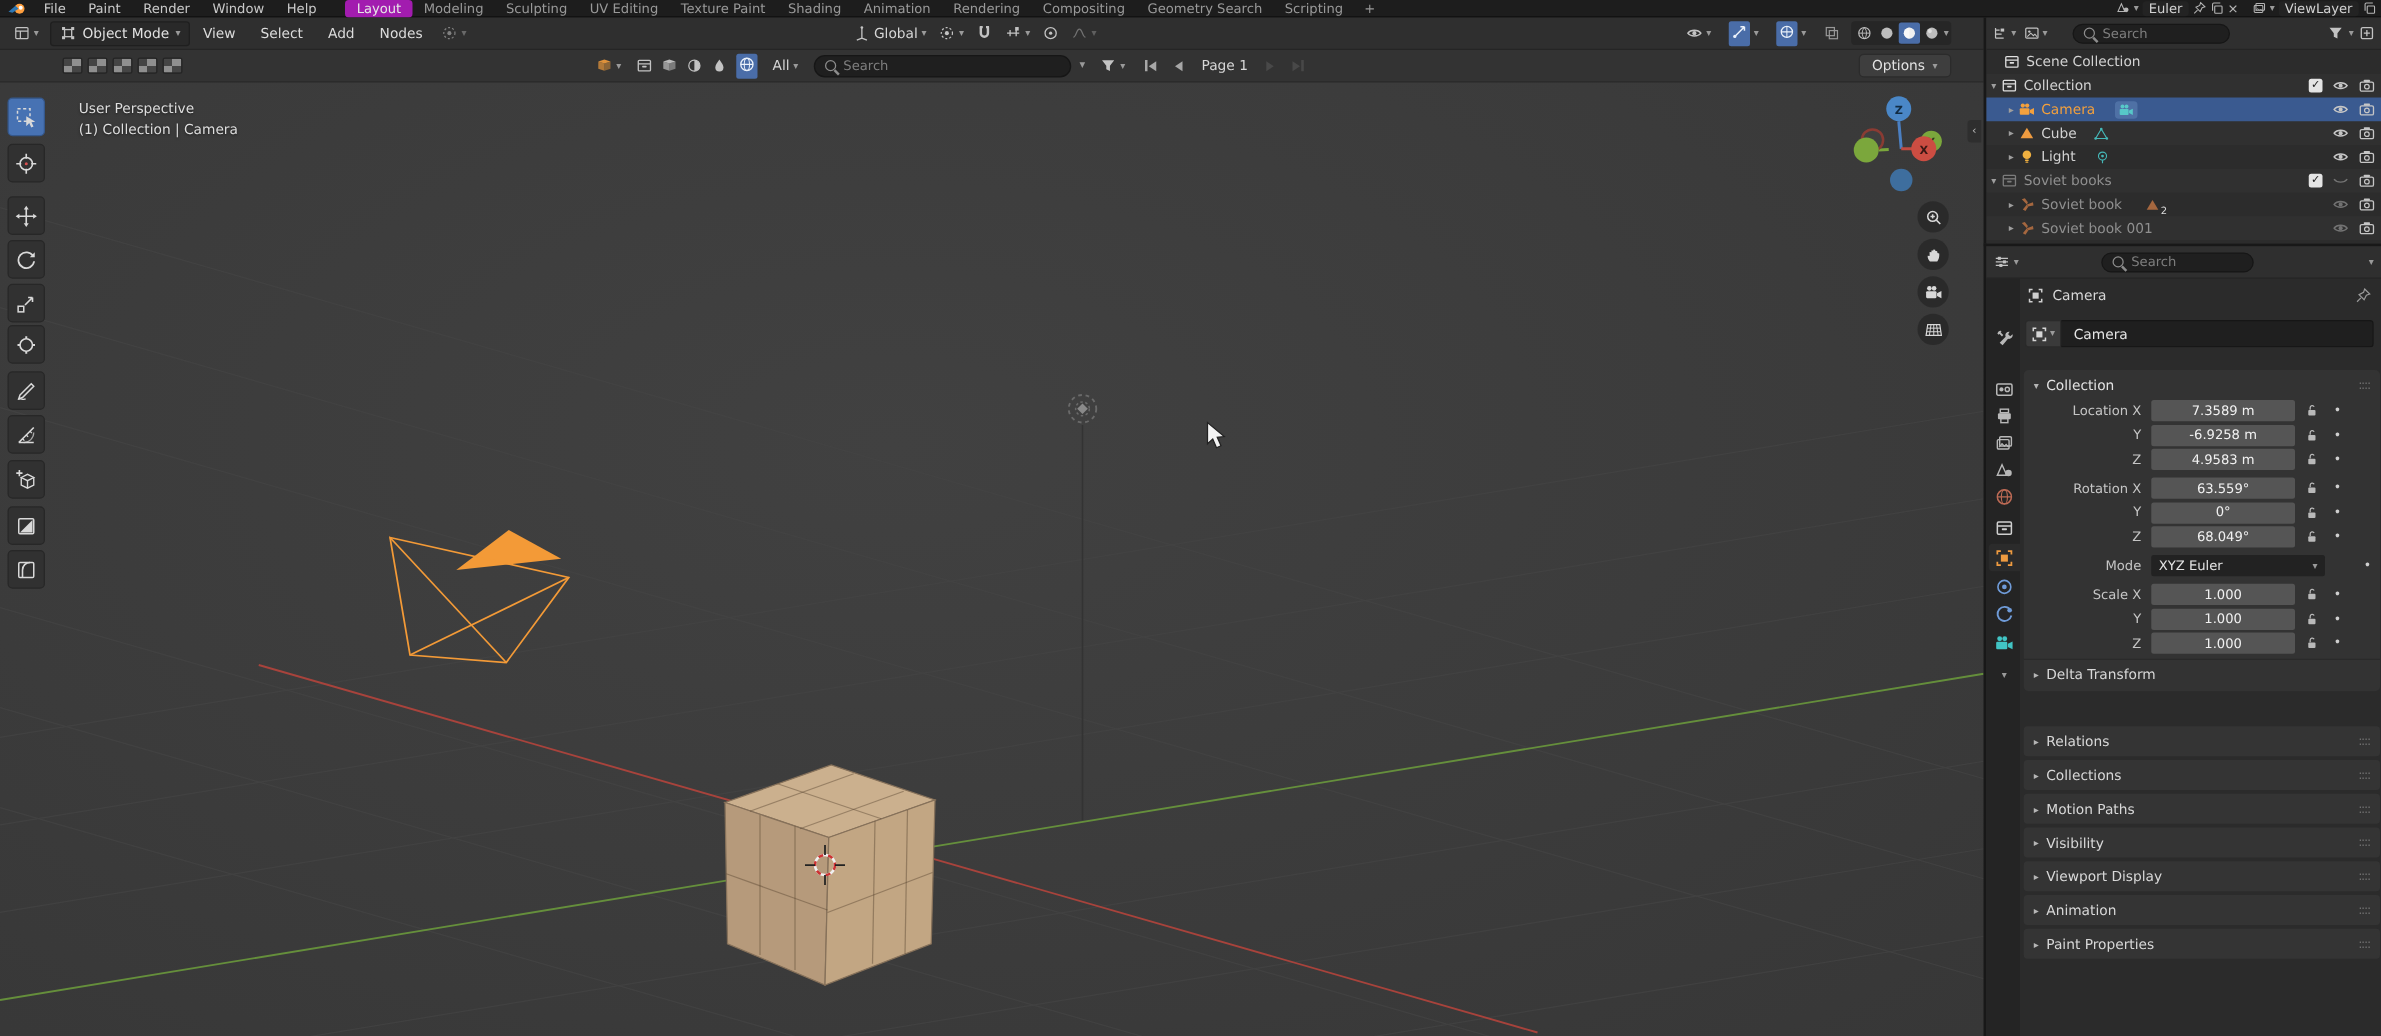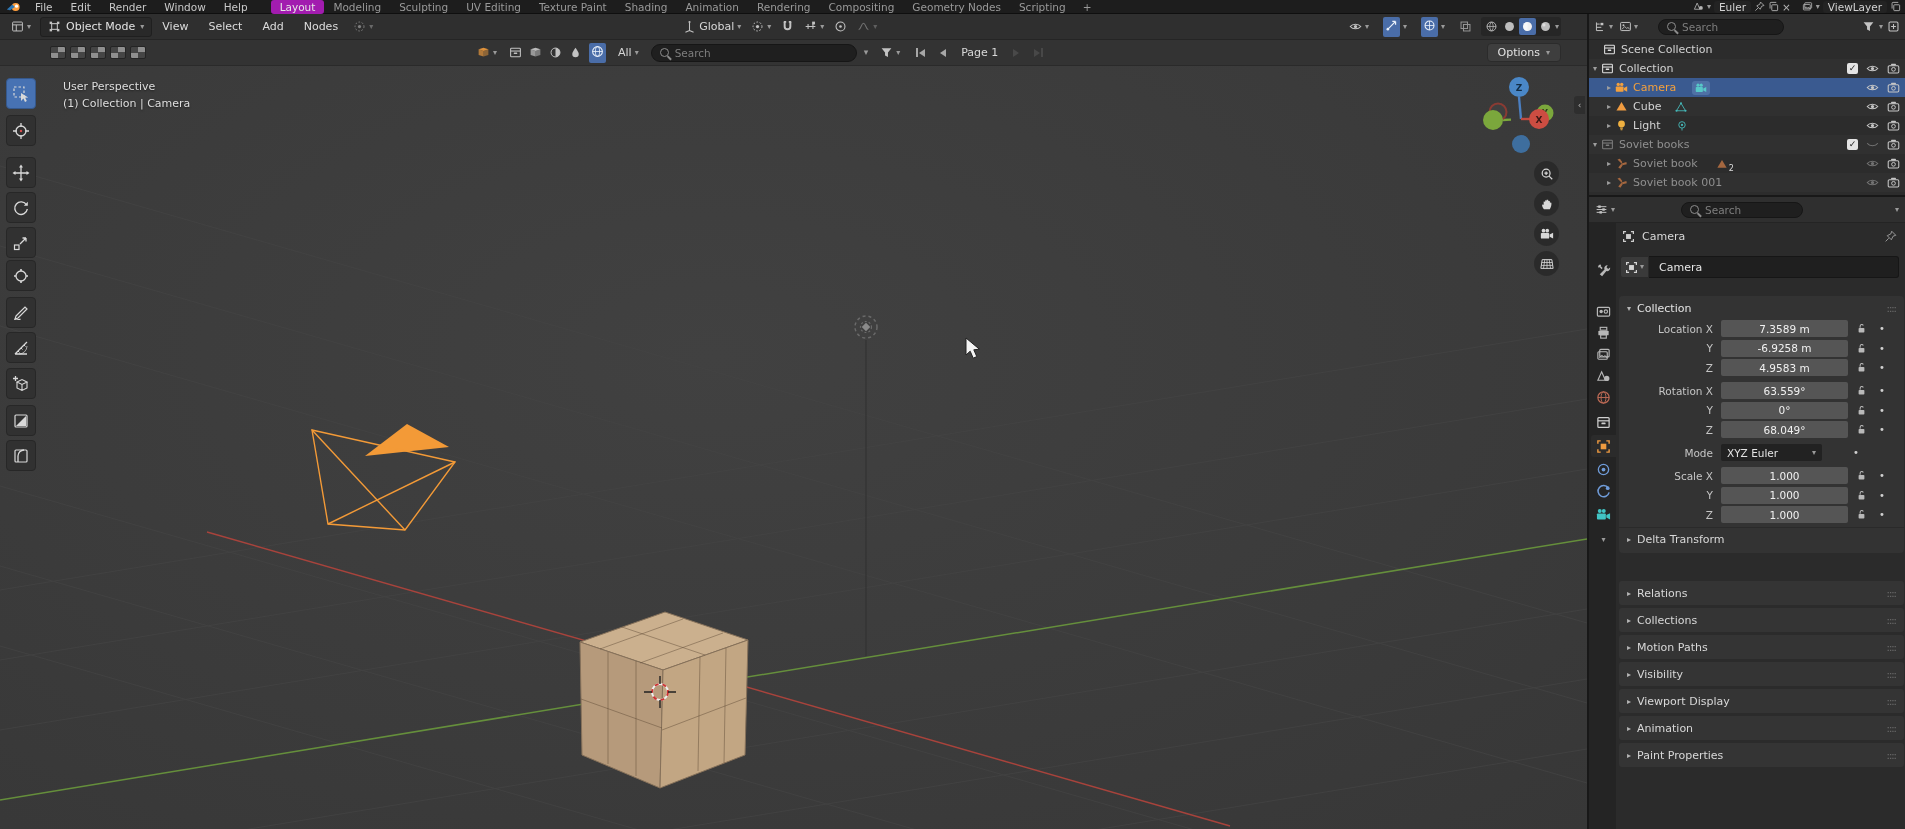--- a/index.html
+++ b/index.html
@@ -116,23 +116,23 @@
   .pname .ob { background:#3a3a3a; border:1px solid #2a2a2a; border-radius:3px 0 0 3px; display:flex;
     align-items:center; gap:2px; padding:0 4px; }
   .pname .fld { flex:1; background:#1f1f1f; border:1px solid #161616; border-left:none; border-radius:0 3px 3px 0;
     display:flex; align-items:center; padding:0 10px; color:#e6e6e6; }
   .tpanel { position:absolute; left:30px; top:99px; width:285px; background:#333333; border-radius:4px;
     padding-bottom:2px; }
   .tp-hdr { height:24px; display:flex; align-items:center; gap:6px; padding:0 8px; color:#e3e3e3; }
   .trw { display:flex; align-items:center; height:17px; margin-bottom:2.5px; }
   .trw.gap { margin-top:6px; }
   .tlabel { width:102px; text-align:right; padding-right:8px; color:#c5c5c5; font-size:10.5px; }
-  .tfield { width:127px; height:17px; background:#555555; border-radius:2px; color:#f1f1f1;
+  .tfield { width:115px; height:17px; background:#555555; border-radius:2px; color:#f1f1f1;
     display:flex; align-items:center; justify-content:center; font-size:10.5px; }
-  .tselect { width:101px; height:17px; background:#222222; border-radius:2px; color:#e3e3e3;
+  .tselect { width:139px; height:17px; background:#222222; border-radius:2px; color:#e3e3e3;
     display:flex; align-items:center; justify-content:space-between; padding:0 6px; font-size:10.5px; }
   .lockc { width:26px; display:flex; justify-content:center; color:#b9b9b9; }
   .lockc svg { width:11px; height:11px; }
   .dotc { width:16px; text-align:center; color:#d0d0d0; font-size:10px; }
   .delta { border-top:1px solid #2a2a2a; margin-top:4px; height:24px; display:flex; align-items:center;
     gap:6px; padding:0 8px; color:#d8d8d8; }
   .cpanel { position:absolute; left:30px; width:285px; height:24px; background:#343434; border-radius:3px;
     display:flex; align-items:center; gap:6px; padding:0 8px; color:#d8d8d8; }
   .exp { color:#b5b5b5; font-size:8px; }
 </style>
@@ -396,35 +396,35 @@
 
 <div class="app">
 
   <div class="topbar">
     <svg class="tb-logo" viewBox="0 0 20 14">
         <circle cx="12" cy="7" r="5" fill="#ff9f3e"></circle>
         <circle cx="13.2" cy="6" r="2" fill="#fff"></circle>
         <path d="M1 10 8 4l3 3-6 4Z" fill="#2e77b4"></path>
       </svg>
     <span class="menu-item">File</span>
-    <span class="menu-item">Edit</span>
+    <span class="menu-item">Paint</span>
     <span class="menu-item">Render</span>
     <span class="menu-item">Window</span>
     <span class="menu-item">Help</span>
     <div class="ws-wrap">
       <span class="ws active">Layout</span>
       <span class="ws">Modeling</span>
       <span class="ws">Sculpting</span>
       <span class="ws">UV Editing</span>
       <span class="ws">Texture Paint</span>
       <span class="ws">Shading</span>
       <span class="ws">Animation</span>
       <span class="ws">Rendering</span>
       <span class="ws">Compositing</span>
-      <span class="ws">Geometry Nodes</span>
+      <span class="ws">Geometry Search</span>
       <span class="ws">Scripting</span>
       <span class="ws-add">+</span>
     </div>
     <div class="tb-right">
       <svg class="tb-ic">
           <use href="#s-scene"></use>
         </svg>
       <span class="caret">▾</span>
       <span class="tb-field">Euler</span>
       <svg class="tb-ic">

